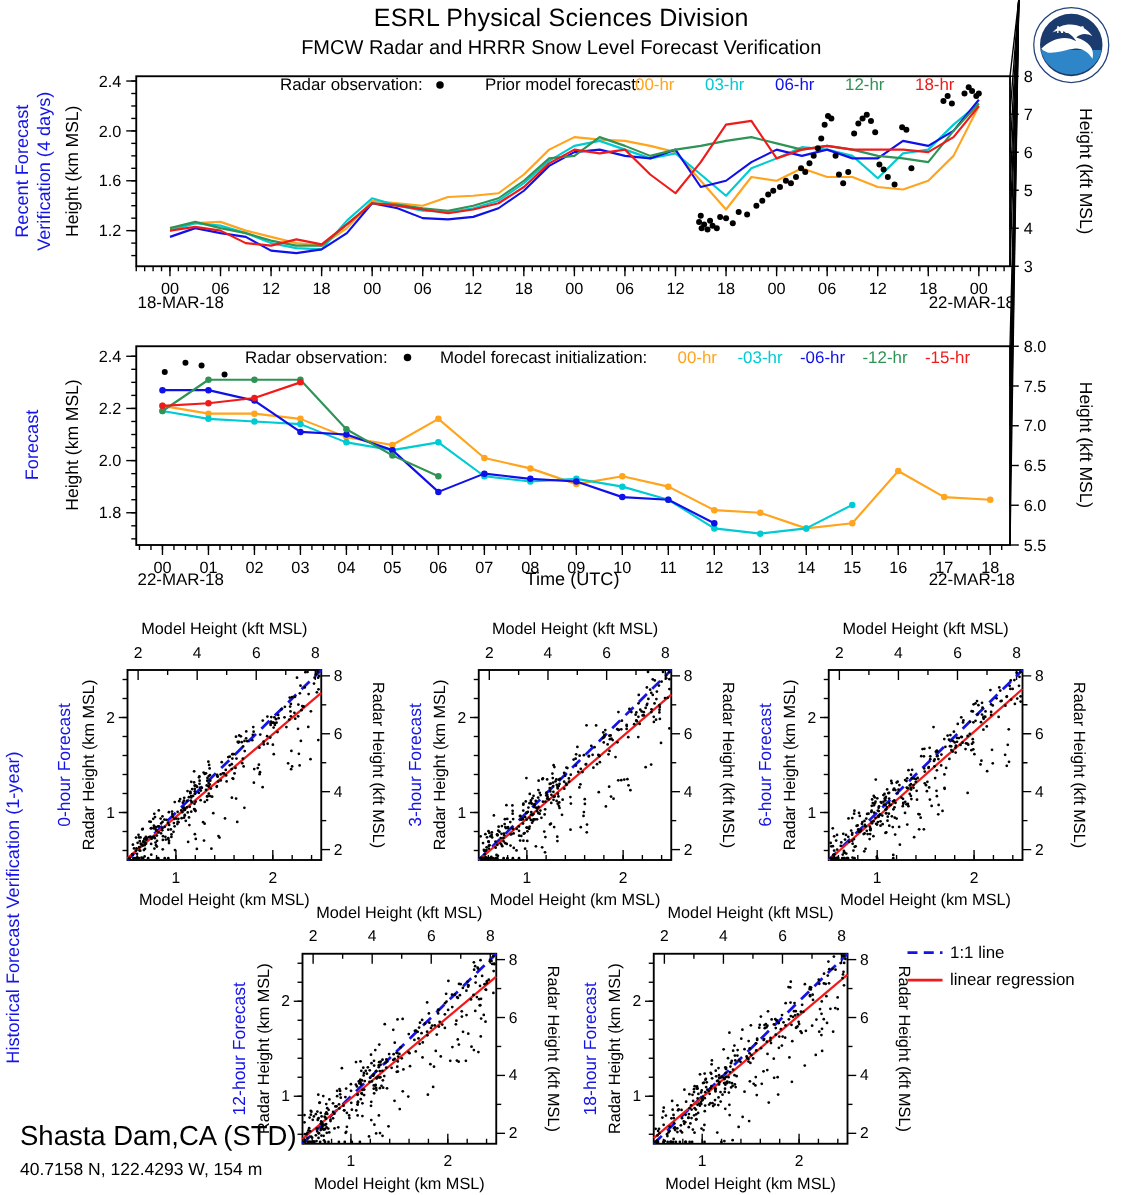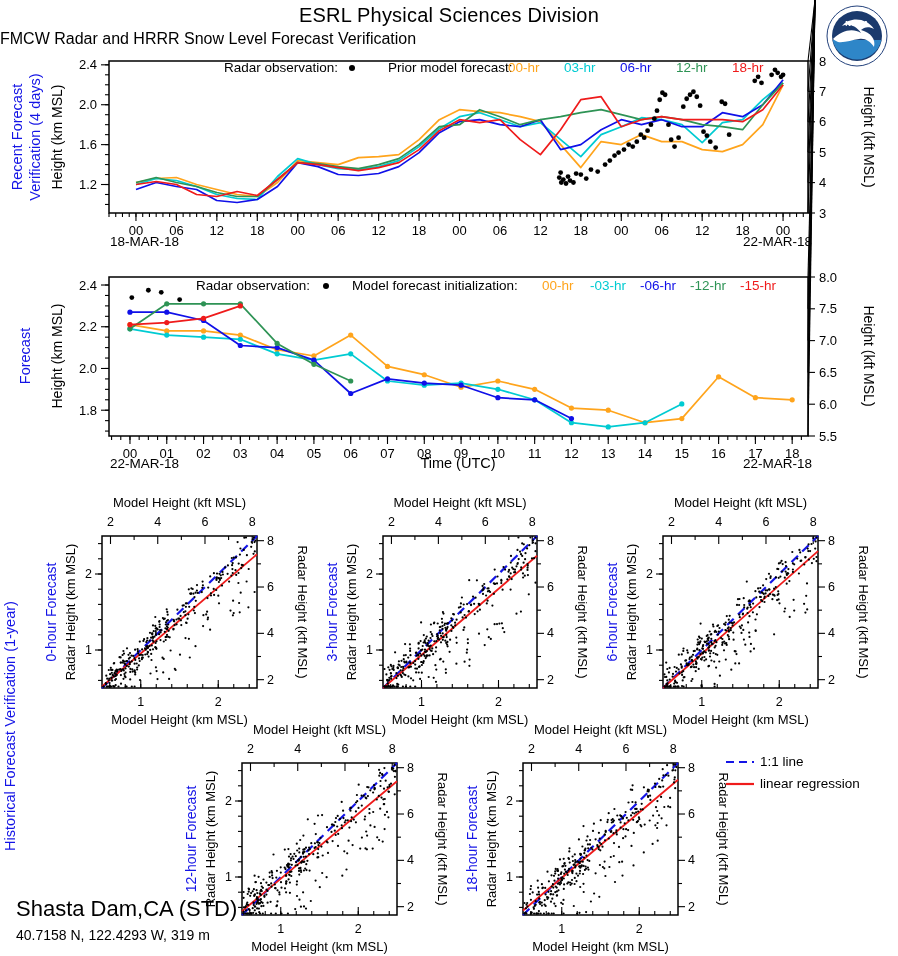--- a/index.html
+++ b/index.html
@@ -1,20 +1,20 @@
 <!DOCTYPE html>
 <html><head>
 <meta charset="utf-8">
 <style>
   html,body{margin:0;padding:0;background:#ffffff;}
   .page{position:relative;width:898px;height:956px;background:#fff;overflow:hidden;
         font-family:"Liberation Sans", sans-serif;color:#000;}
   .title{position:absolute;top:4px;left:0;width:100%;text-align:center;
          font-size:20px;letter-spacing:0.2px;}
-  .subtitle{position:absolute;top:30px;left:0;width:100%;font-size:16px;}
+  .subtitle{position:absolute;top:30px;left:0;width:100%;text-align:center;font-size:16px;}
   .station{position:absolute;left:16px;top:893px;line-height:1.45;}
   .station .name{font-size:22px;}
   .station .coords{font-size:14px;}
   #fig{position:absolute;left:0;top:0;}
   #noaa{position:absolute;right:10px;top:5px;}
   svg text{font-family:"Liberation Sans", sans-serif;}
 </style>
 </head>
 <body>
 
@@ -2639,15 +2639,15 @@
     <circle cx="31" cy="31" r="25" fill="#1b3a6d"></circle>
     <path d="M6.6 35 A25 25 0 0 0 55.4 35 Z" fill="#2e86c8"></path>
     <path d="M7 34 C16 25 27 23 35 28 C30 20 22 18 16 21 C24 11 41 13 48 24
              C43 21 38 22 35 25 C45 28 50 34 48 42 C44 36 39 33 33 34
              C26 35 18 38 12 37 C10 36 8 35 7 34 Z" fill="#ffffff"></path>
     <text x="31" y="21" text-anchor="middle" font-size="8" font-weight="bold" fill="#ffffff">NOAA</text>
   </svg>
 
   <div class="station">
     <div class="name">Shasta Dam,CA (STD)</div>
-    <div class="coords">40.7158 N, 122.4293 W, 319 m</div>
+    <div class="coords">40.7158 N, 122.4293 W, 154 m</div>
   </div>
 </div>
 
 </body></html>

